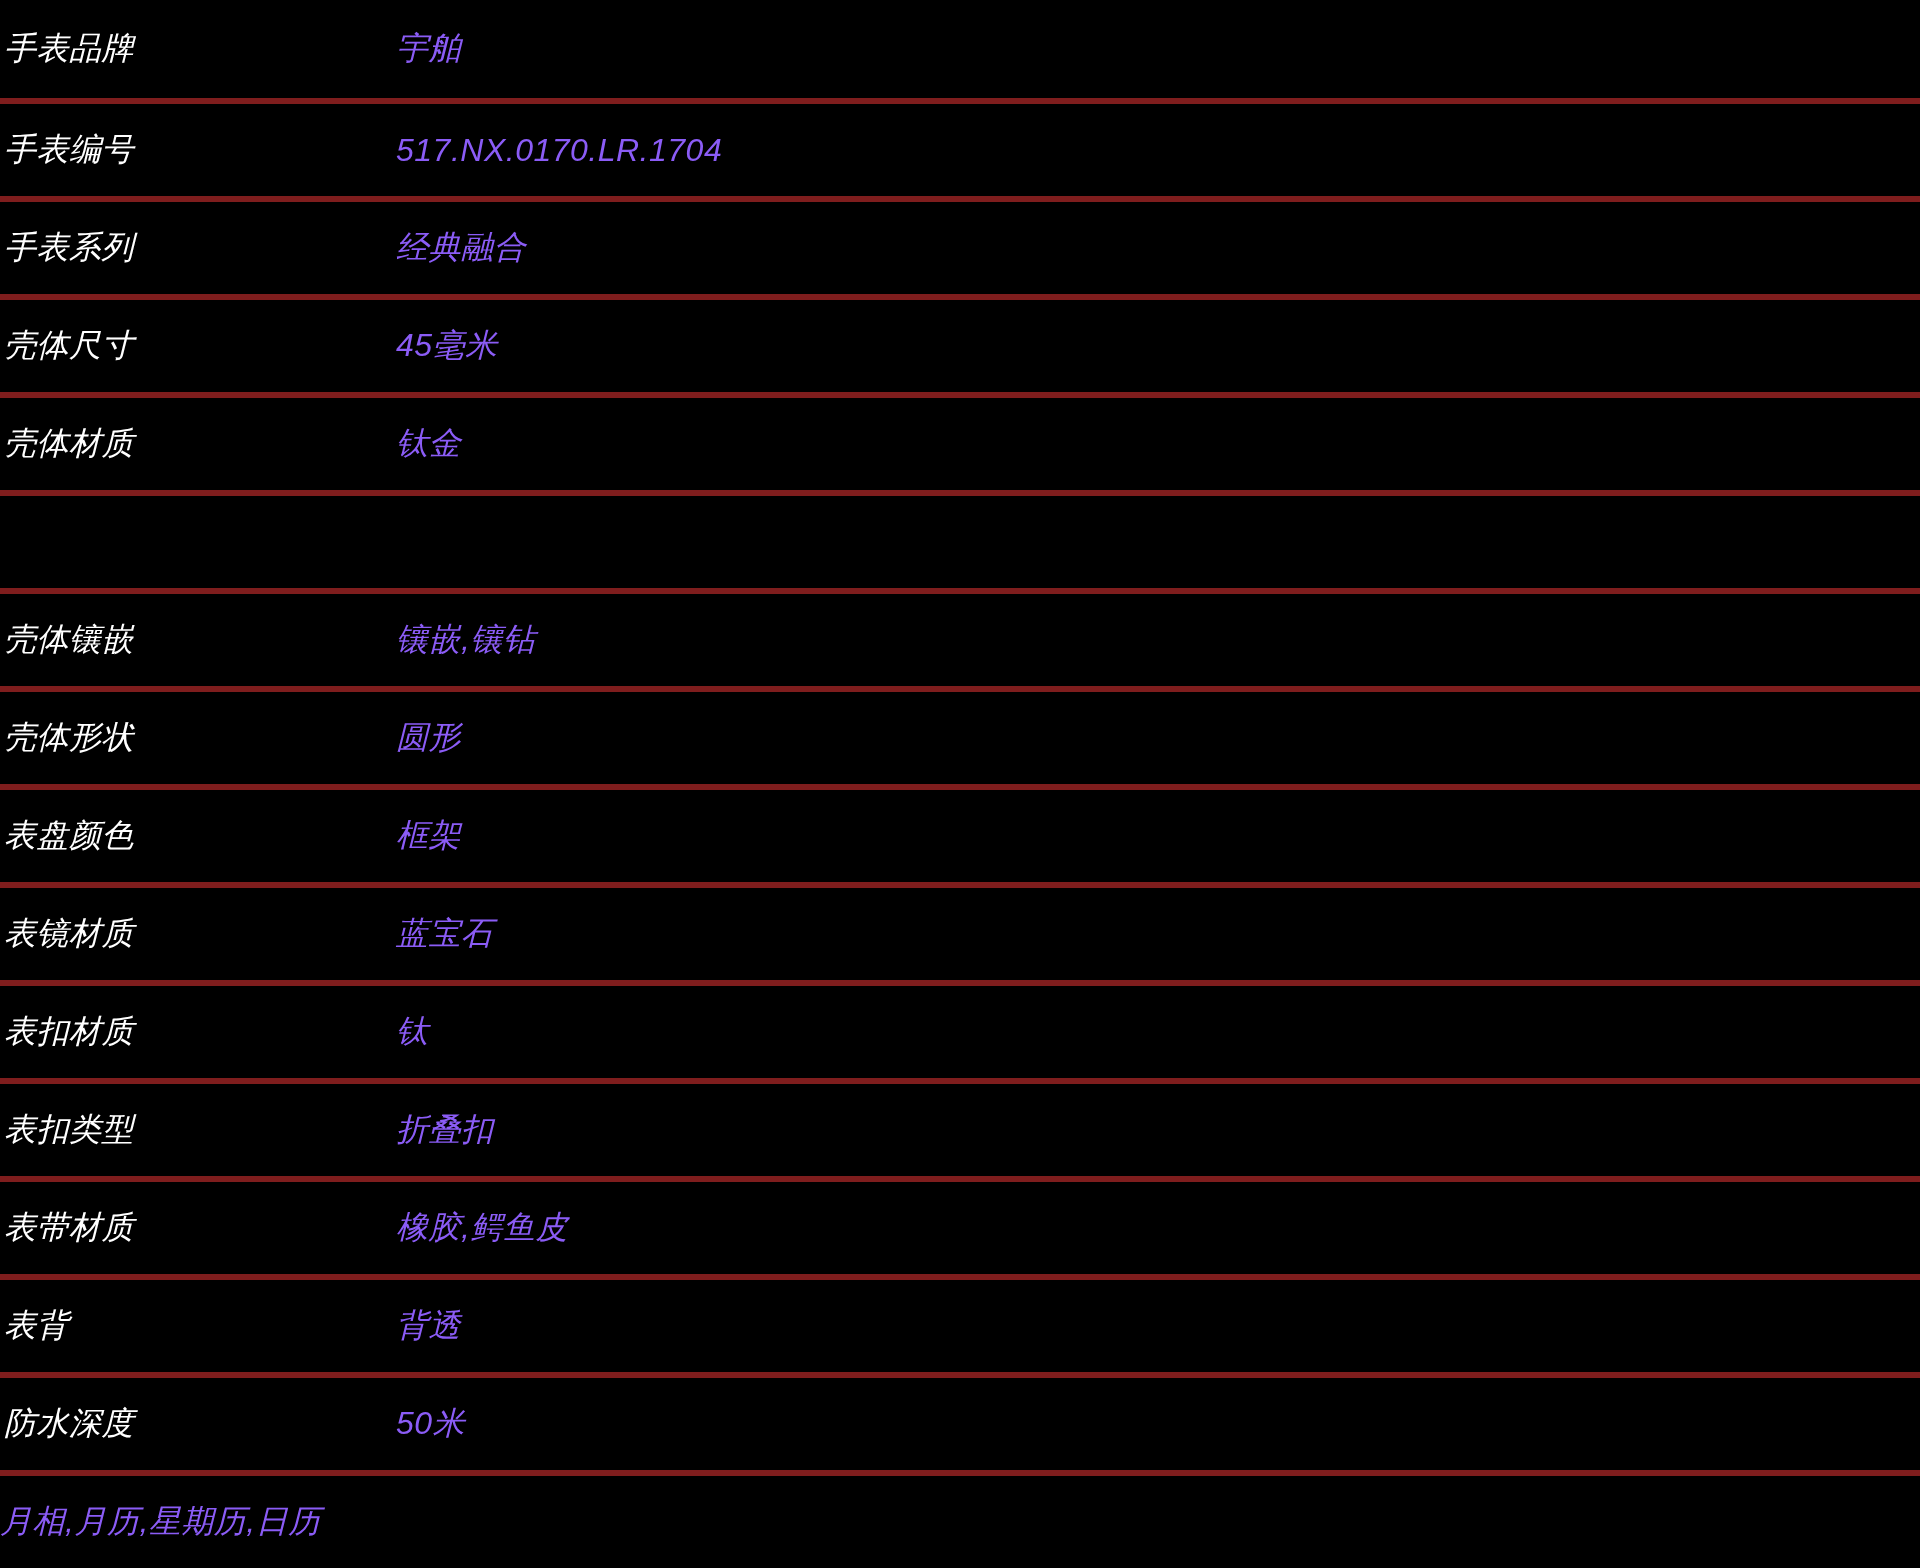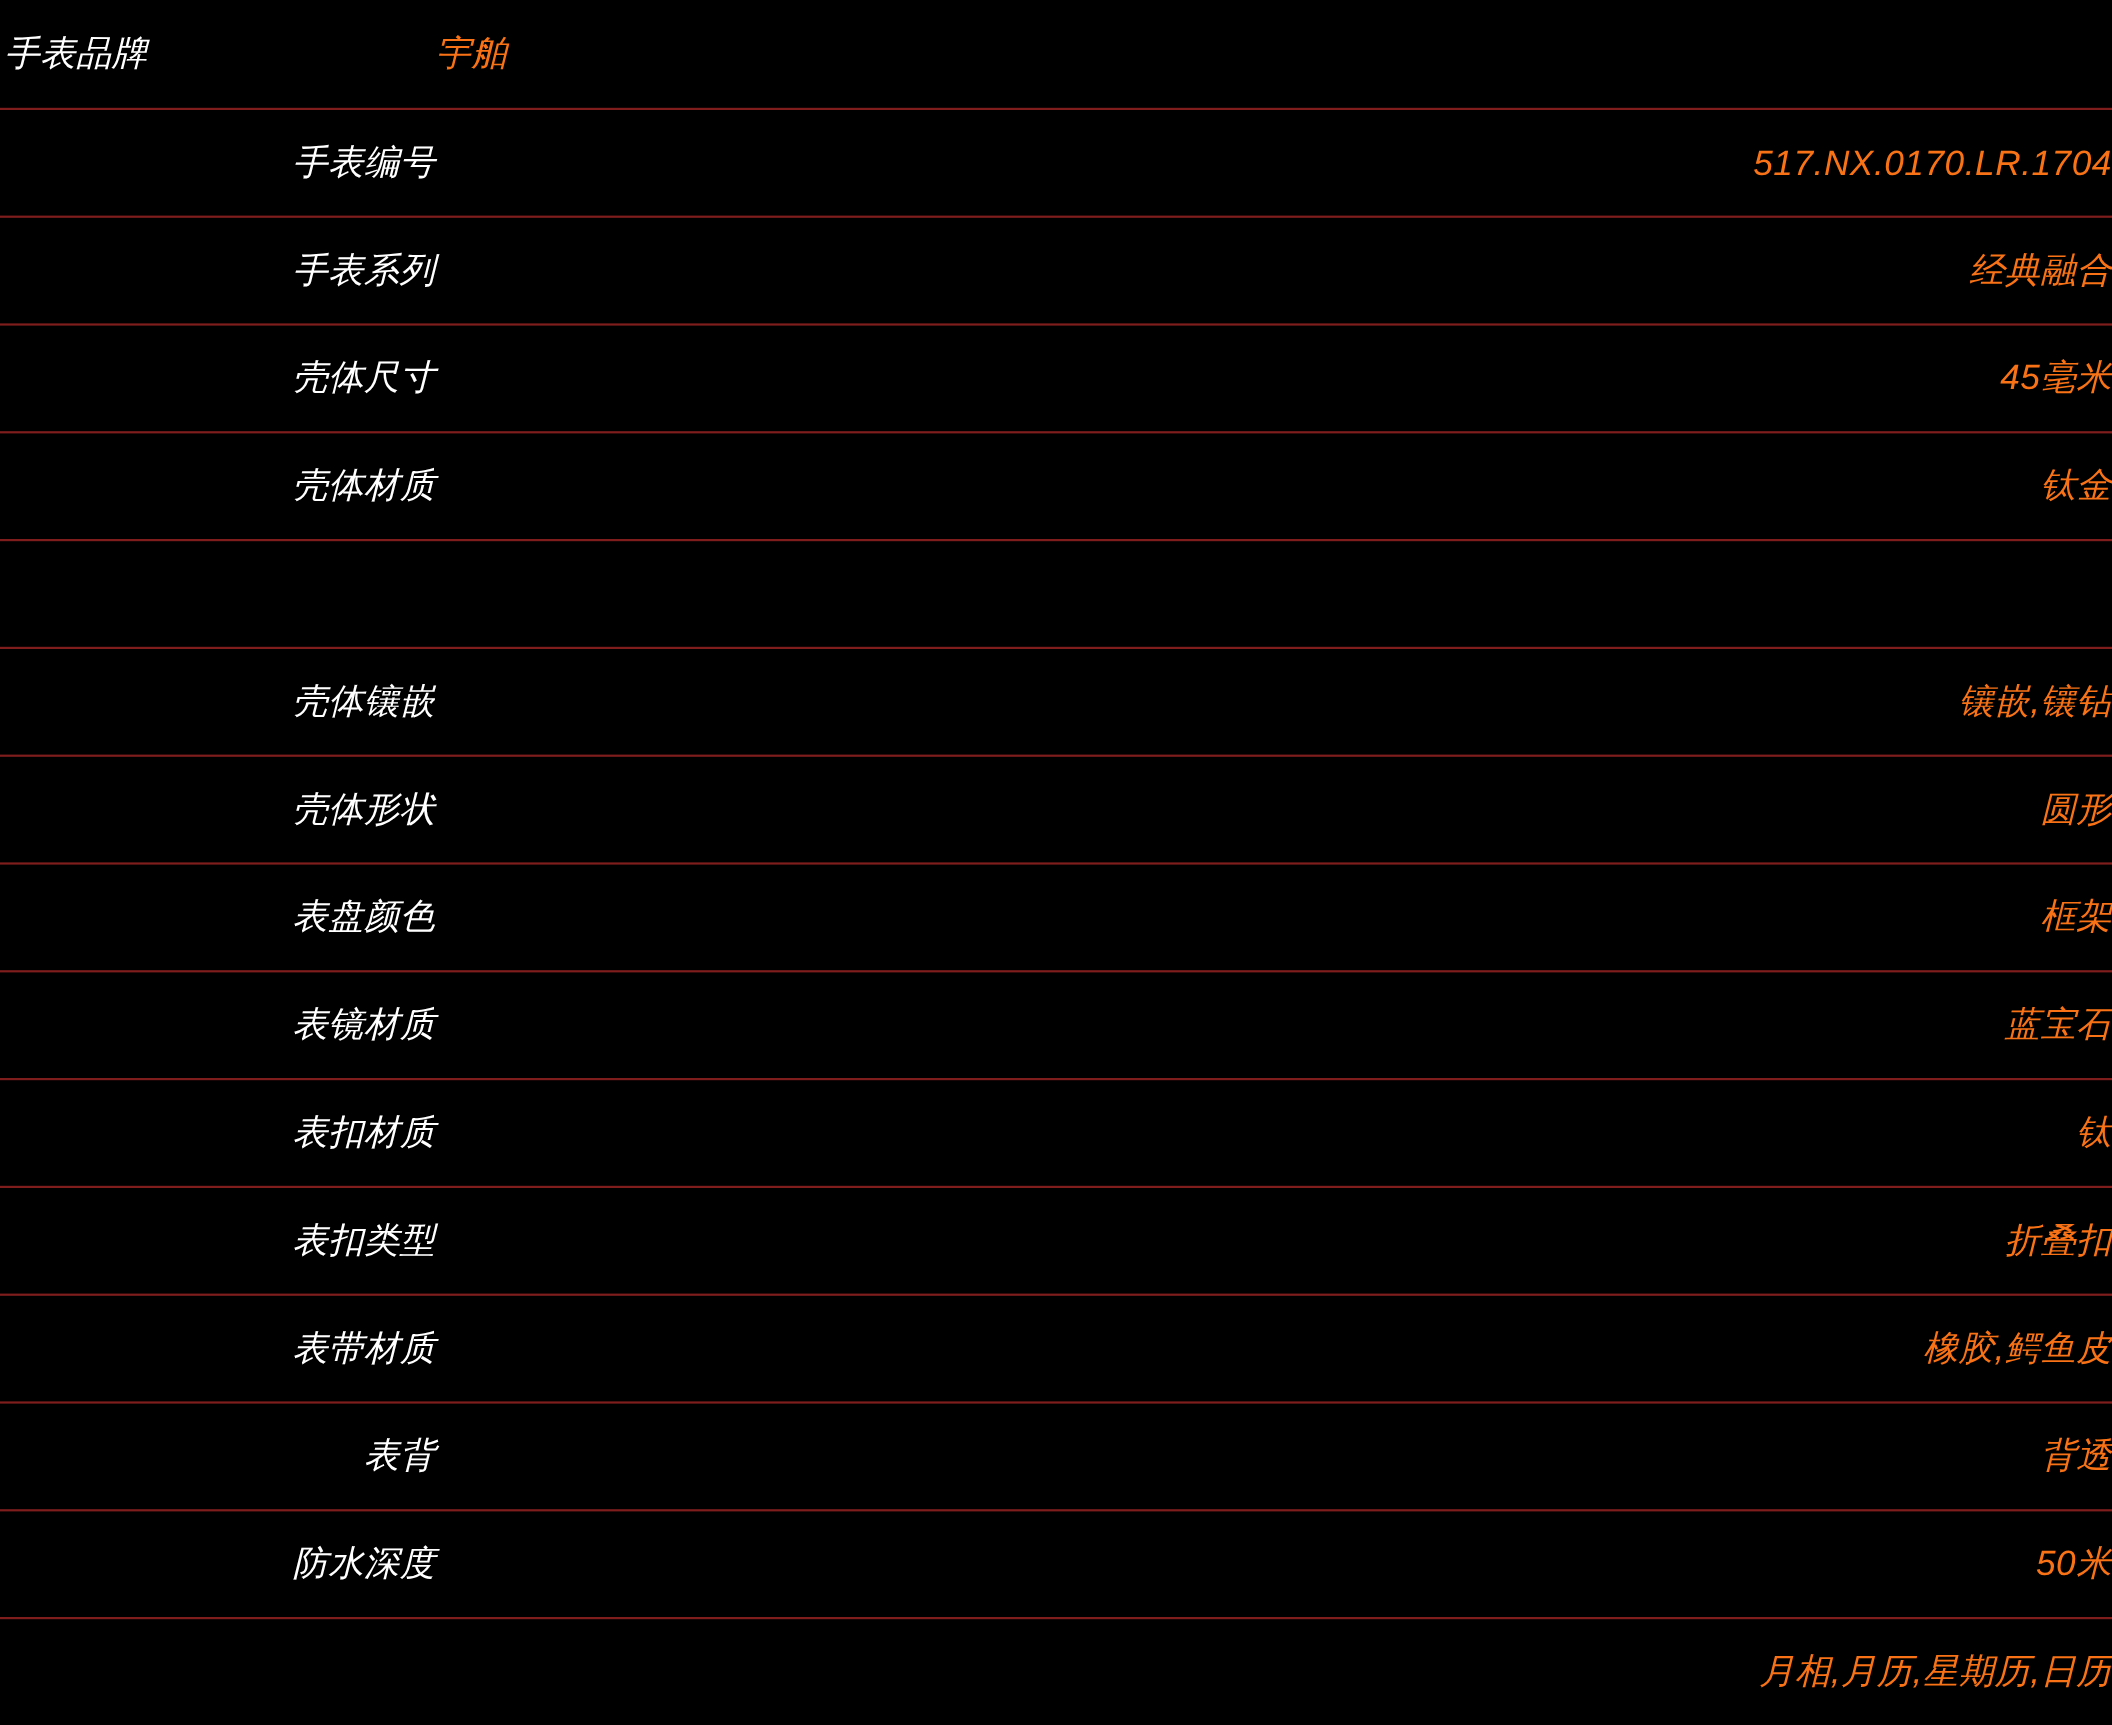--- a/index.html
+++ b/index.html
@@ -17,38 +17,37 @@
     flex-direction: column;
     font-style: italic;
   }
   .spec-row {
     display: flex;
     align-items: center;
     height: 98px;
     flex: none;
   }
   .spec-row + .spec-row {
-    border-top: 2px solid #7f1d1d;
-    text-align: right;
+    border-top: 6px solid #7f1d1d;
   }
   .spec-label {
     flex: none;
     width: 396px;
     padding-left: 4px;
     font-size: 32px;
     font-weight: 400;
     color: #ffffff;
     letter-spacing: 0.5px;
     white-space: nowrap;
   }
   .spec-value {
     flex: 1;
     font-size: 32px;
     font-weight: 400;
-    color: #f97316;
+    color: #8b5cf6;
     letter-spacing: 0.5px;
     white-space: nowrap;
   }
 </style>
 </head>
 <body>
 
 <div class="spec-table">
 
   <div class="spec-row">

